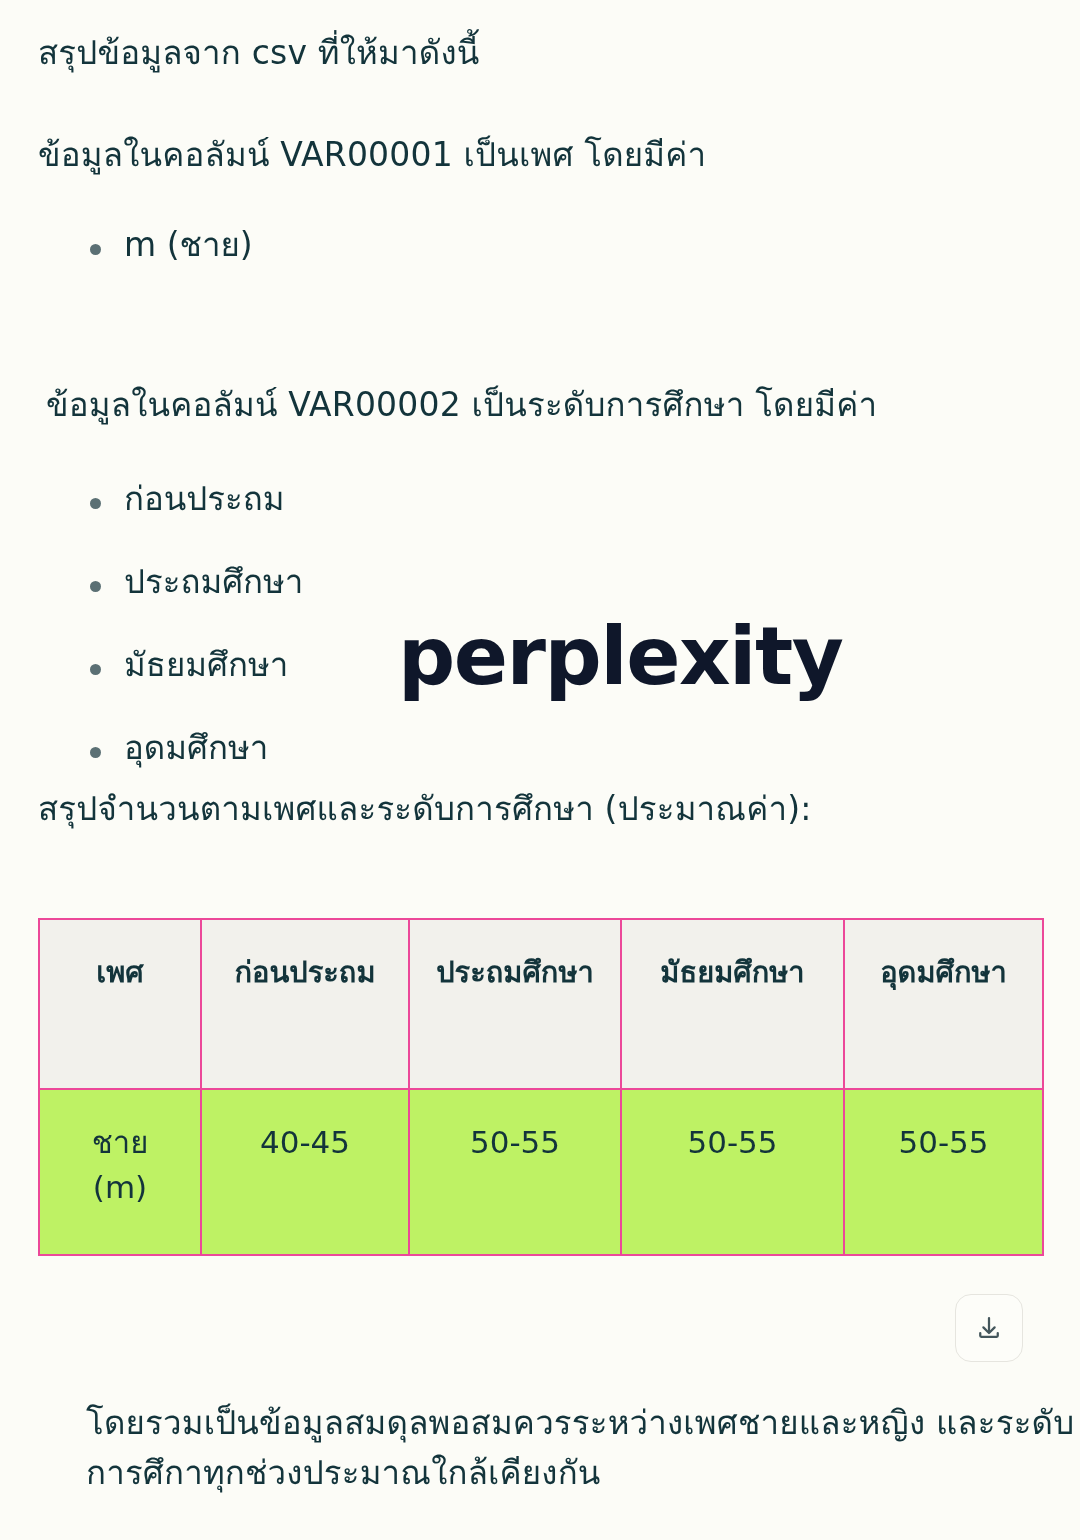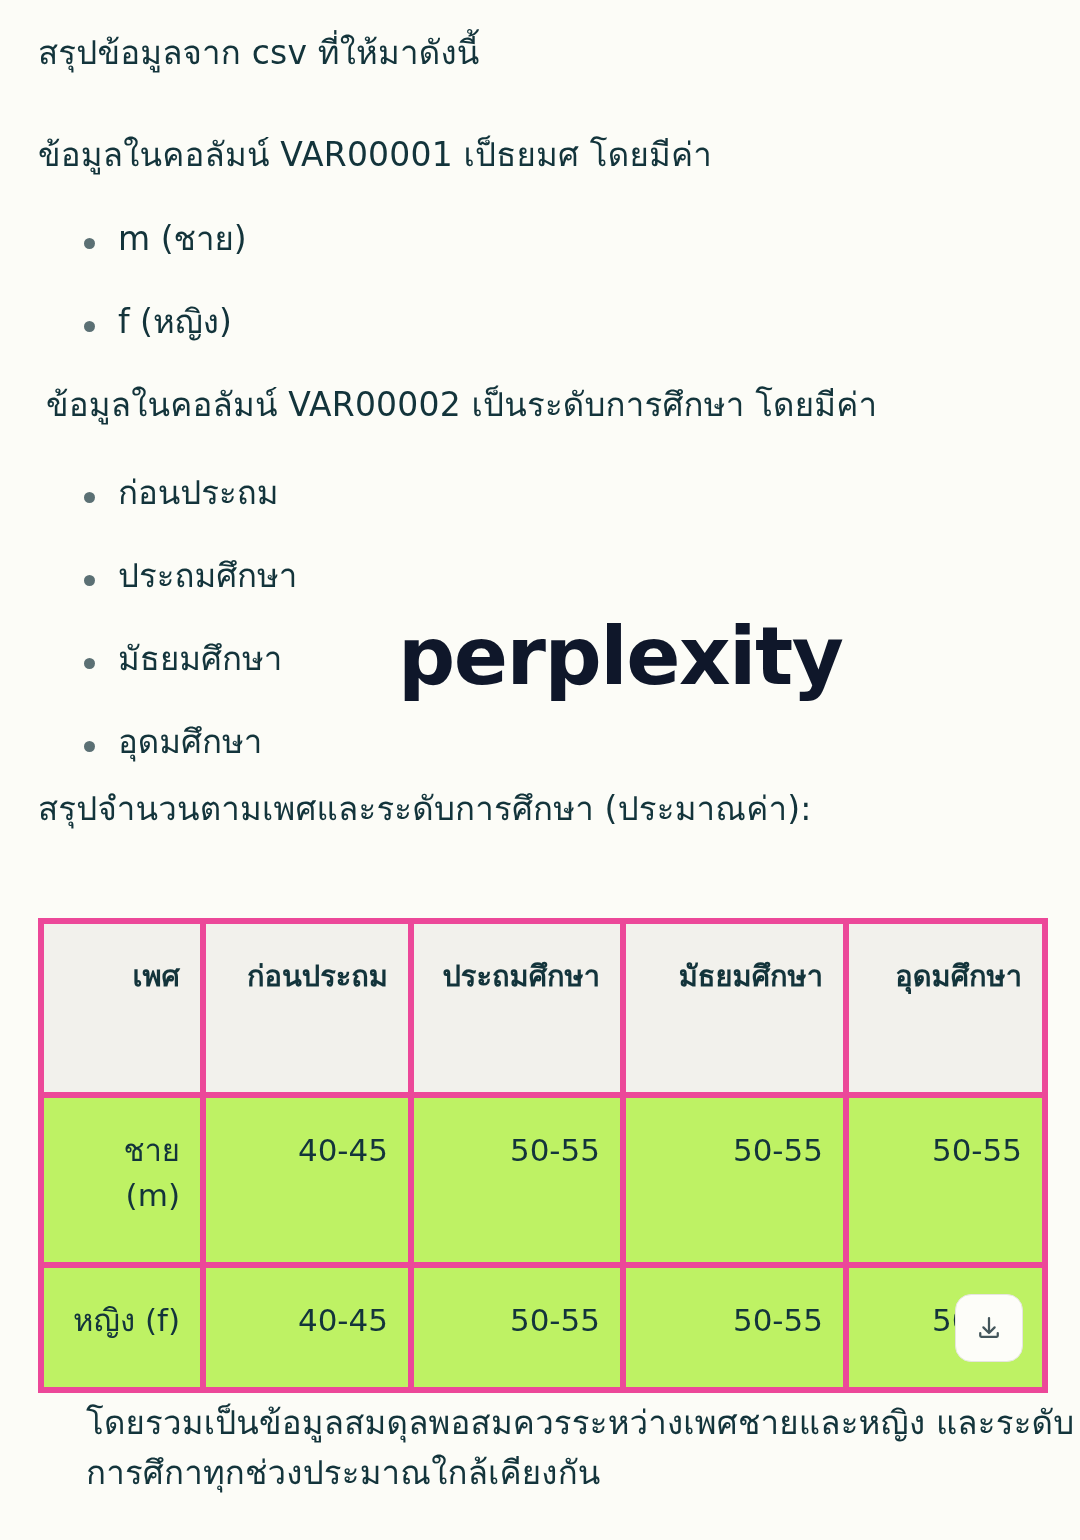--- a/index.html
+++ b/index.html
@@ -35,21 +35,21 @@
   .p-intro   { position: absolute; left: 38px; top: 30px;  width: 1000px; }
   .p-var1    { position: absolute; left: 38px; top: 132px; width: 1000px; }
   .p-var2    { position: absolute; left: 46px; top: 382px; width: 1000px; }
   .p-summary { position: absolute; left: 38px; top: 786px; width: 1000px; }
   .p-closing { position: absolute; left: 38px; top: 1398px; width: 1010px; line-height: 1.5; margin-left: 48px; }
 
   
   .bullets {
     position: absolute;
     list-style: none;
-    margin: 6px;
+    margin: 12px;
     padding: 0;
   }
   .bullets li {
     position: relative;
     font-size: 33px;
     line-height: 1.3;
     color: #13343b;
     padding-left: 74px;
     margin-bottom: 40px;
   }
@@ -89,22 +89,22 @@
     width: 1004px;
   }
   table.summary {
     border-collapse: collapse;
     width: 1004px;
     table-layout: fixed;
     background: #fcfcf7;
   }
   table.summary th,
   table.summary td {
-    border: 6px solid #ec4899;
-    text-align: right;
+    border: 2px solid #ec4899;
+    text-align: center;
     vertical-align: top;
     color: #13343b;
   }
   table.summary th {
     background: #f2f1ec;
     font-weight: 700;
     font-size: 29px;
     line-height: 1.42;
     padding: 32px 20px 44px 20px;
     height: 92px;
@@ -140,25 +140,24 @@
   }
   .download-btn svg { display: block; }
 </style>
 </head>
 <body>
 
 <div class="page">
 
   <p class="para p-intro">สรุปข้อมูลจาก csv ที่ให้มาดังนี้</p>
 
-  <p class="para p-var1">ข้อมูลในคอลัมน์ VAR00001 เป็ธยมศ โดยมีค่า</p>
+  <p class="para p-var1">ข้อมูลในคอลัมน์ VAR00001 เป็นเพศ โดยมีค่า</p>
 
   <ul class="bullets list-gender">
     <li>m (ชาย)</li>
-    <li>f (หญิง)</li>
   </ul>
 
   <p class="para p-var2">ข้อมูลในคอลัมน์ VAR00002 เป็นระดับการศึกษา โดยมีค่า</p>
 
   <ul class="bullets list-edu">
     <li>ก่อนประถม</li>
     <li>ประถมศึกษา</li>
     <li>มัธยมศึกษา</li>
     <li>อุดมศึกษา</li>
   </ul>
@@ -186,27 +185,20 @@
         </tr>
       </thead>
       <tbody>
         <tr>
           <td>ชาย (m)</td>
           <td>40-45</td>
           <td>50-55</td>
           <td>50-55</td>
           <td>50-55</td>
         </tr>
-        <tr>
-          <td>หญิง (f)</td>
-          <td>40-45</td>
-          <td>50-55</td>
-          <td>50-55</td>
-          <td>50-55</td>
-        </tr>
       </tbody>
     </table>
   </div>
 
   <div class="download-btn">
     <span>
       <svg width="30" height="30" viewBox="0 0 24 24" fill="none" stroke="#44565c" stroke-width="1.8" stroke-linecap="round" stroke-linejoin="round">
         <path d="M12 4v11"></path>
         <path d="M7.5 11.5 12 16l4.5-4.5"></path>
         <path d="M5 16v2.2a.8.8 0 0 0 .8.8h12.4a.8.8 0 0 0 .8-.8V16"></path>

